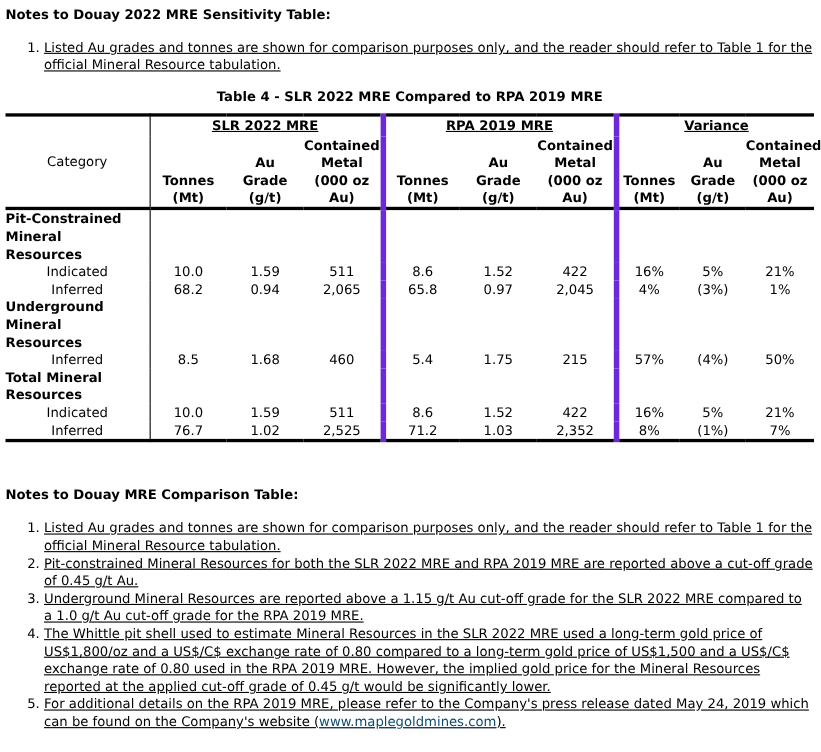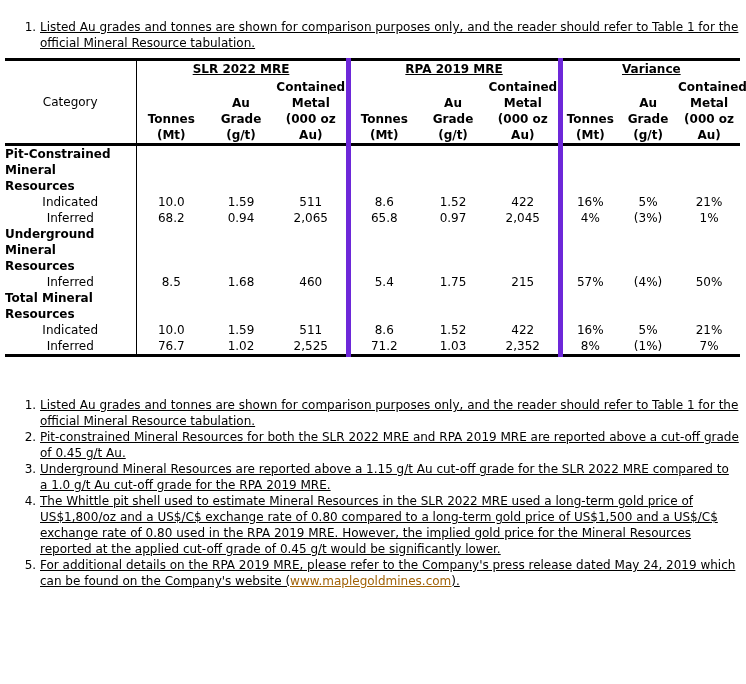--- a/index.html
+++ b/index.html
@@ -91,35 +91,37 @@
     text-align: center;
     height: 16px;
   }
   .b-left {
     border-left: 5px solid #6d28d9;
   }
   .notes-bottom {
     margin-top: 40px;
   }
   a.link {
-    color: #a16207;
+    color: #0c4a6e;
     text-decoration: underline;
     cursor: pointer;
   }
 </style>
 </head>
 <body>
 
 <div class="doc">
 
+  <div class="notes-heading">Notes to Douay 2022 MRE Sensitivity Table:</div>
 
   <ol class="notes">
     <li>Listed Au grades and tonnes are shown for comparison purposes only, and the reader should refer to Table 1 for the official Mineral Resource tabulation.</li>
   </ol>
 
+  <div class="table-title">Table 4 - SLR 2022 MRE Compared to RPA 2019 MRE</div>
 
   <table class="mre">
     <colgroup>
       <col style="width:131px">
       <col style="width:70px">
         <col style="width:70px">
         <col style="width:72px">
       <col style="width:70px">
         <col style="width:70px">
         <col style="width:72px">
@@ -245,20 +247,21 @@
         <td class="num">1.03</td>
         <td class="num">2,352</td>
         <td class="num b-left">8%</td>
         <td class="num">(1%)</td>
         <td class="num">7%</td>
       </tr>
     </tbody>
   </table>
 
   <div class="notes-bottom">
+    <div class="notes-heading">Notes to Douay MRE Comparison Table:</div>
     <ol class="notes">
       <li>Listed Au grades and tonnes are shown for comparison purposes only, and the reader should refer to Table 1 for the official Mineral Resource tabulation.</li>
       <li>Pit-constrained Mineral Resources for both the SLR 2022 MRE and RPA 2019 MRE are reported above a cut-off grade of 0.45 g/t Au.</li>
       <li>Underground Mineral Resources are reported above a 1.15 g/t Au cut-off grade for the SLR 2022 MRE compared to a 1.0 g/t Au cut-off grade for the RPA 2019 MRE.</li>
       <li>The Whittle pit shell used to estimate Mineral Resources in the SLR 2022 MRE used a long-term gold price of US$1,800/oz and a US$/C$ exchange rate of 0.80 compared to a long-term gold price of US$1,500 and a US$/C$ exchange rate of 0.80 used in the RPA 2019 MRE. However, the implied gold price for the Mineral Resources reported at the applied cut-off grade of 0.45 g/t would be significantly lower.</li>
       <li><span>For additional details on the RPA 2019 MRE, please refer to the Company's press release dated May 24, 2019 which can be found on the Company's website (</span><a class="link">www.maplegoldmines.com</a><span>).</span></li>
     </ol>
   </div>
 
 </div>

